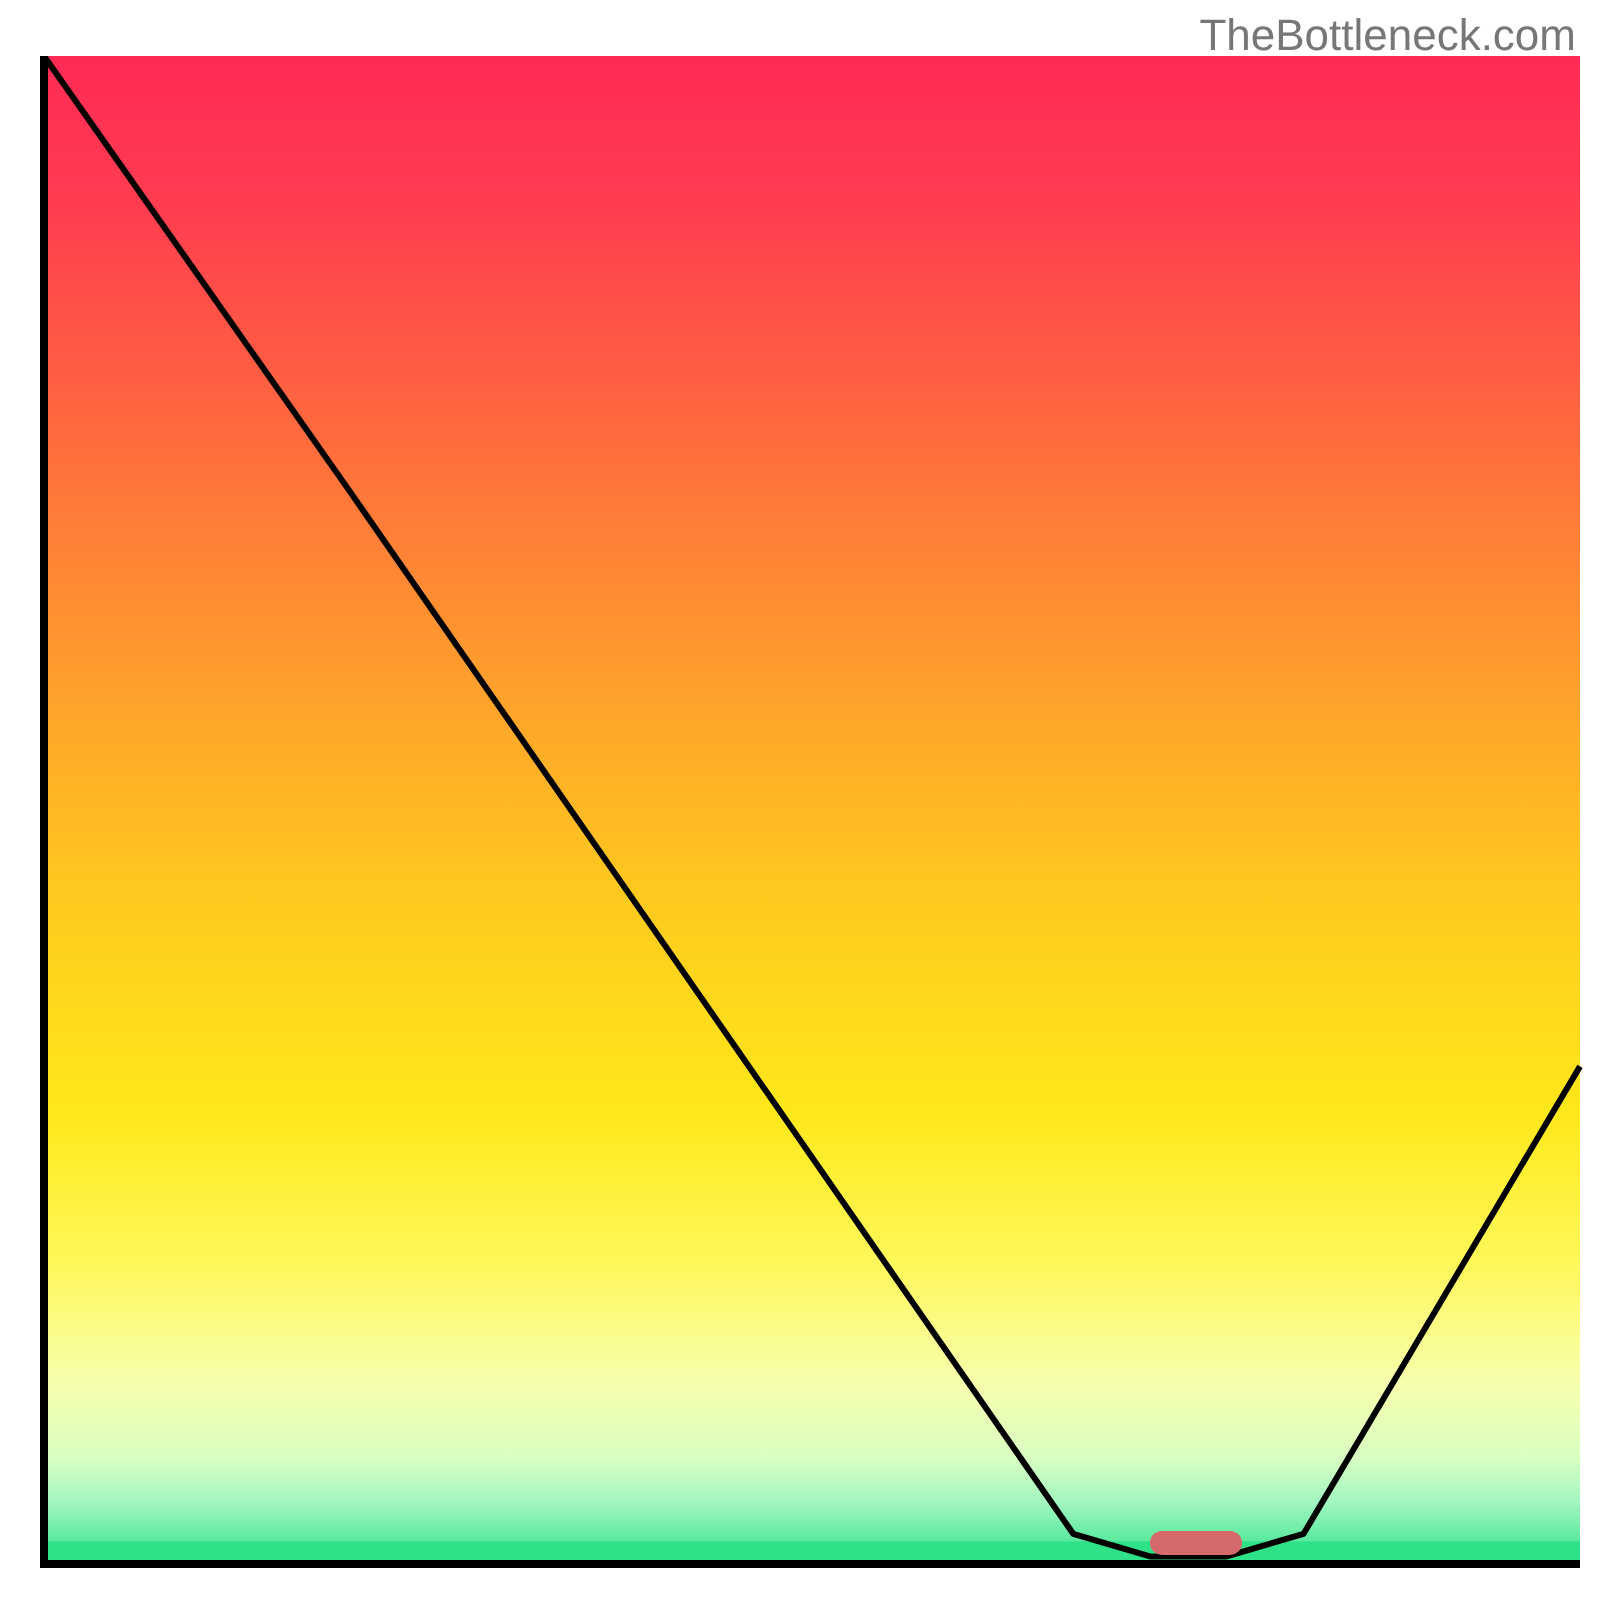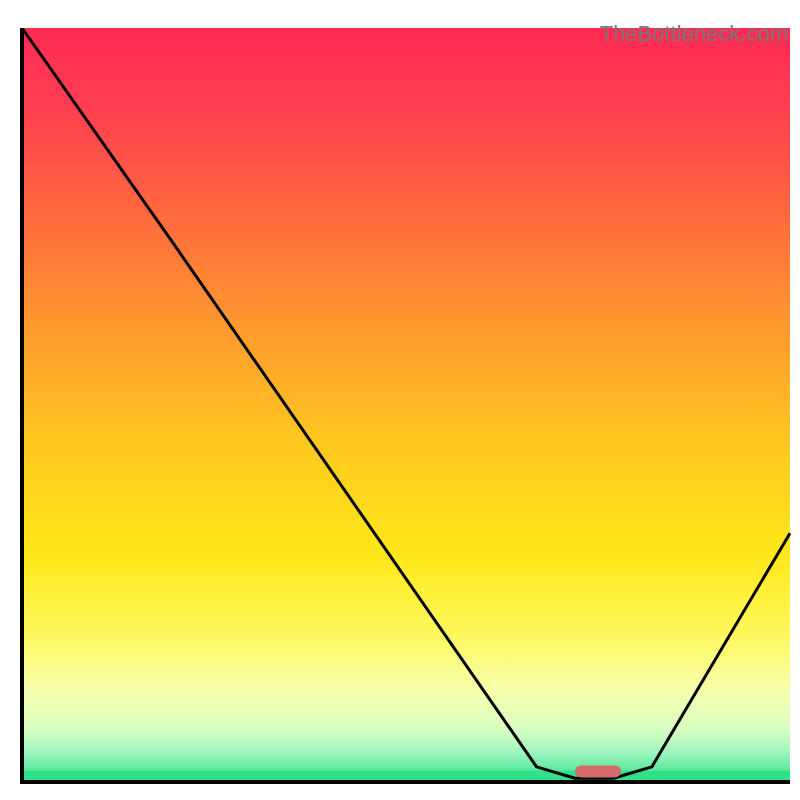--- a/index.html
+++ b/index.html
@@ -6,21 +6,21 @@
     margin: 0;
     padding: 0;
     background: #ffffff;
     font-family: Arial, Helvetica, sans-serif;
     width: 800px;
     height: 800px;
     position: relative;
   }
   .watermark {
     position: absolute;
-    top: 21px;
+    top: 5px;
     right: 12px;
     font-size: 22px;
     font-weight: 500;
     color: #777777;
     z-index: 10;
   }
   .plot-wrap {
     position: absolute;
     left: 20px;
     top: 28px;

